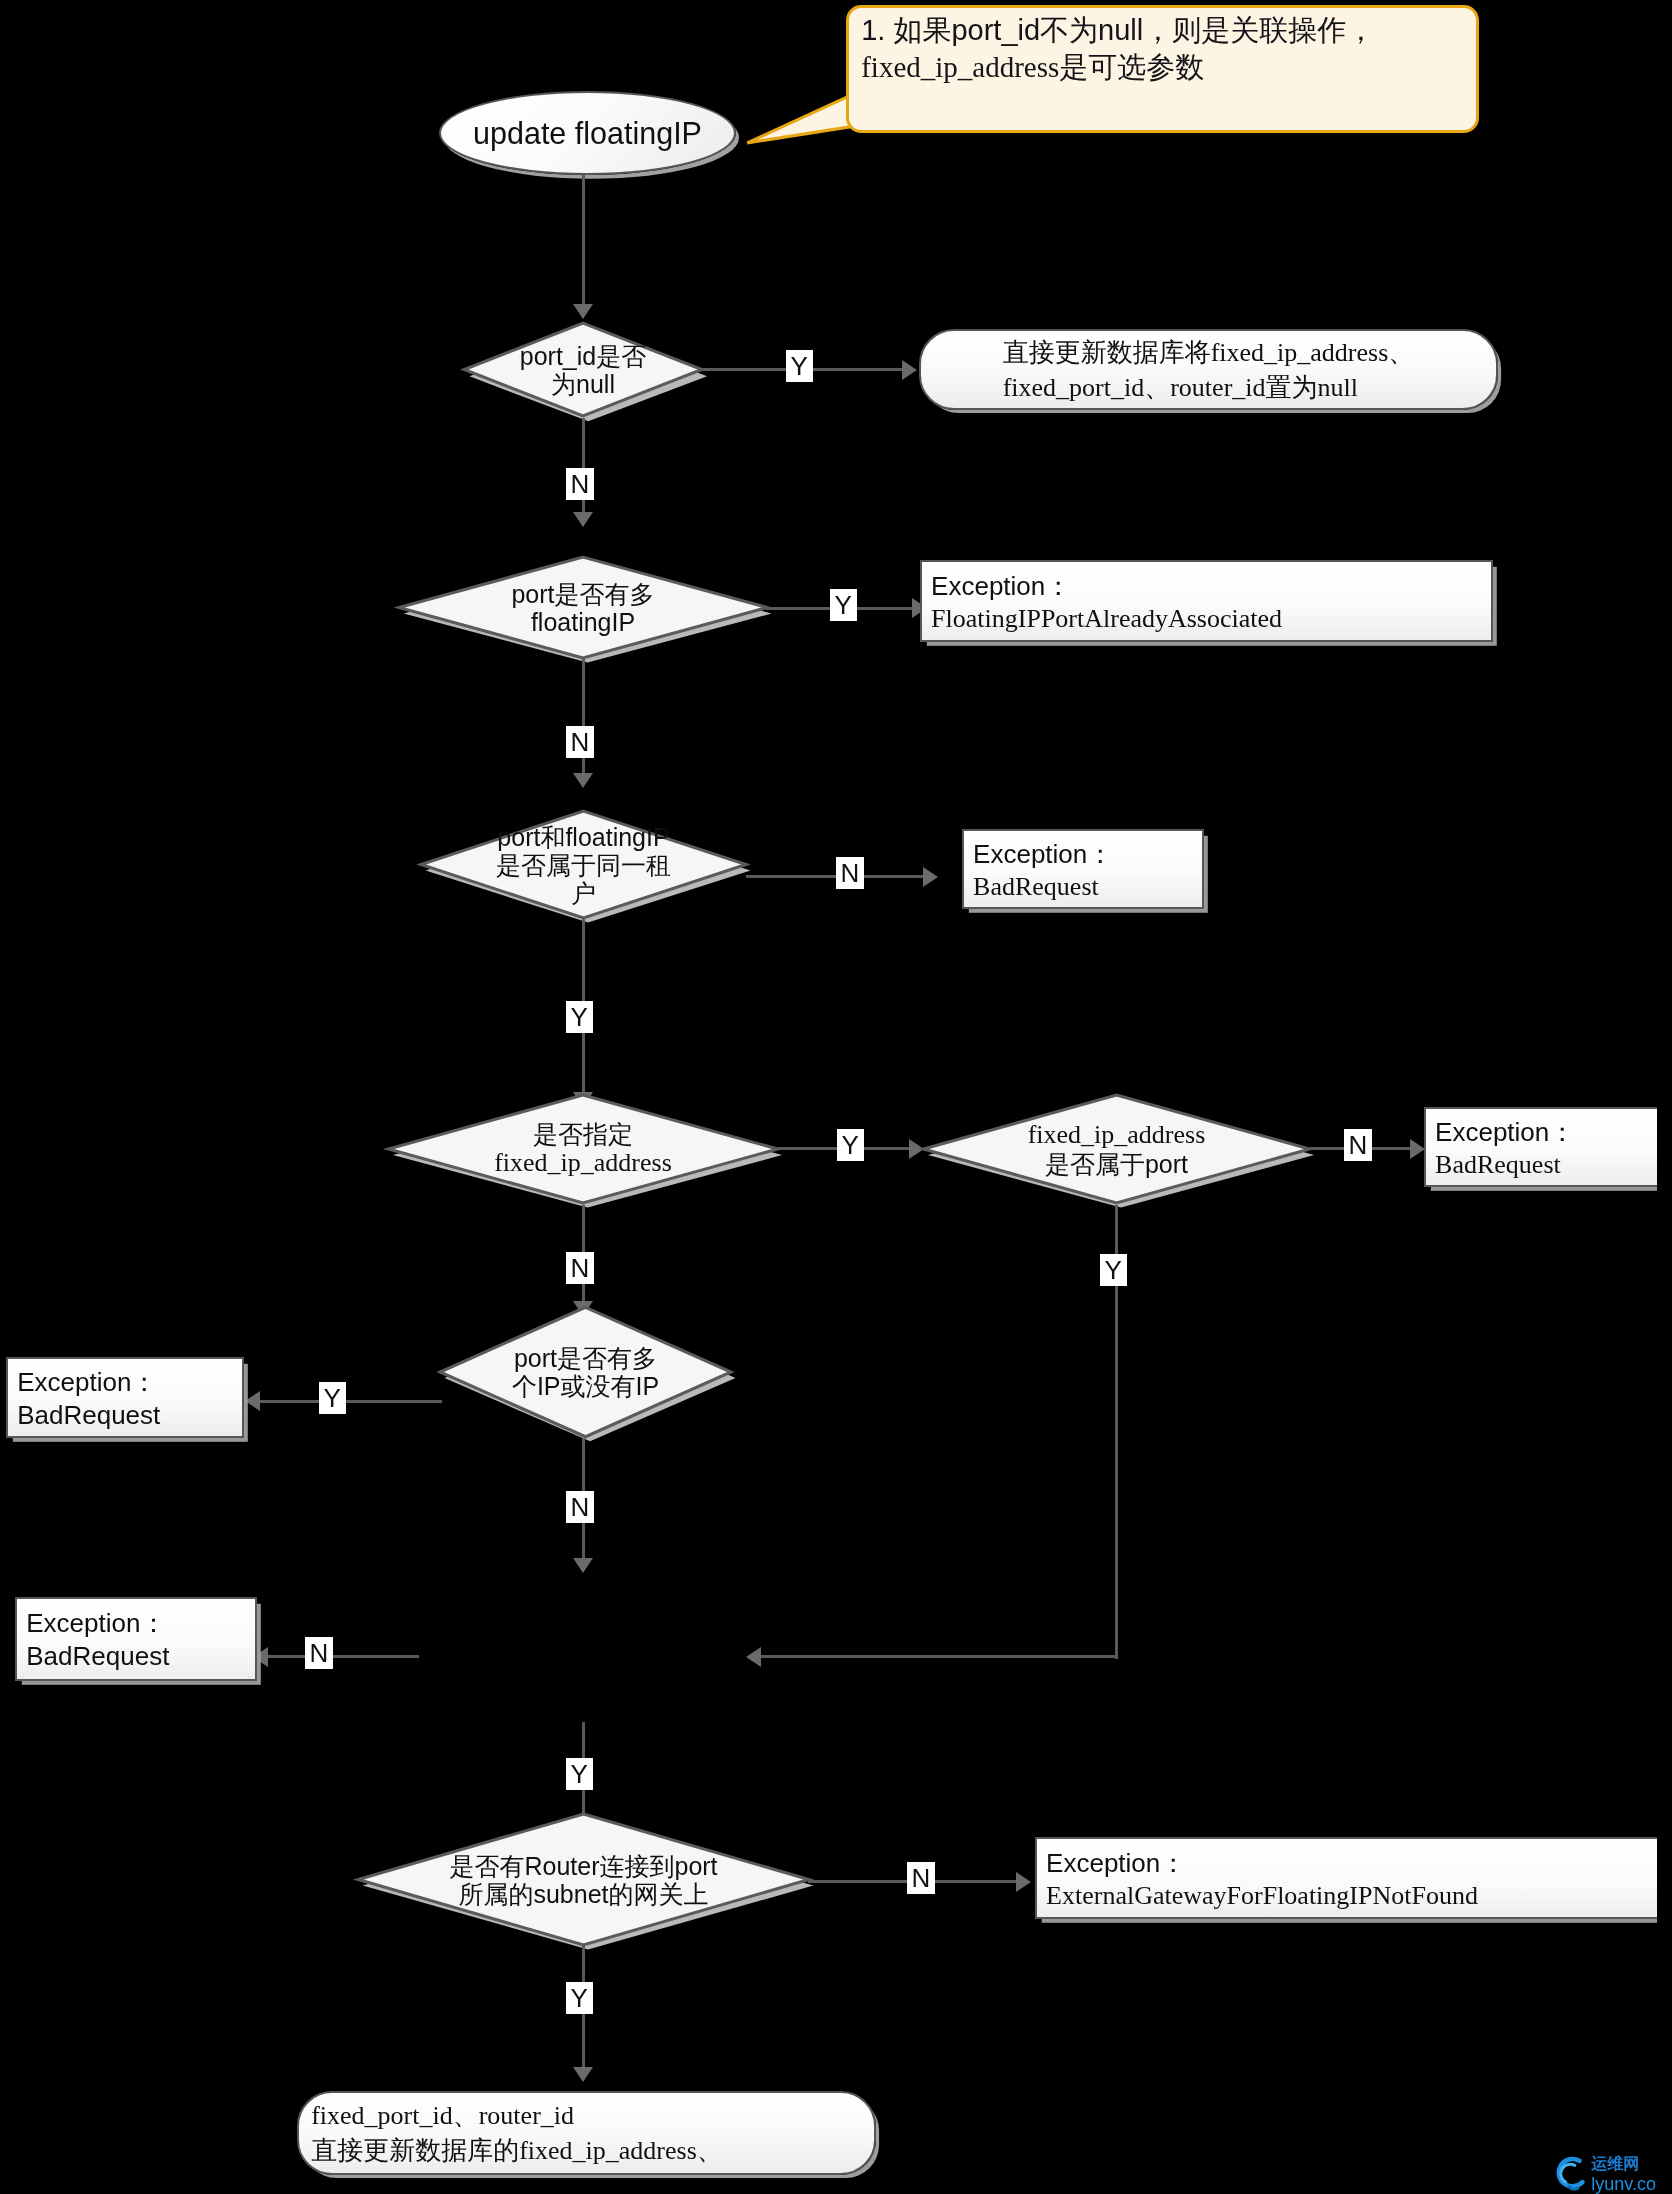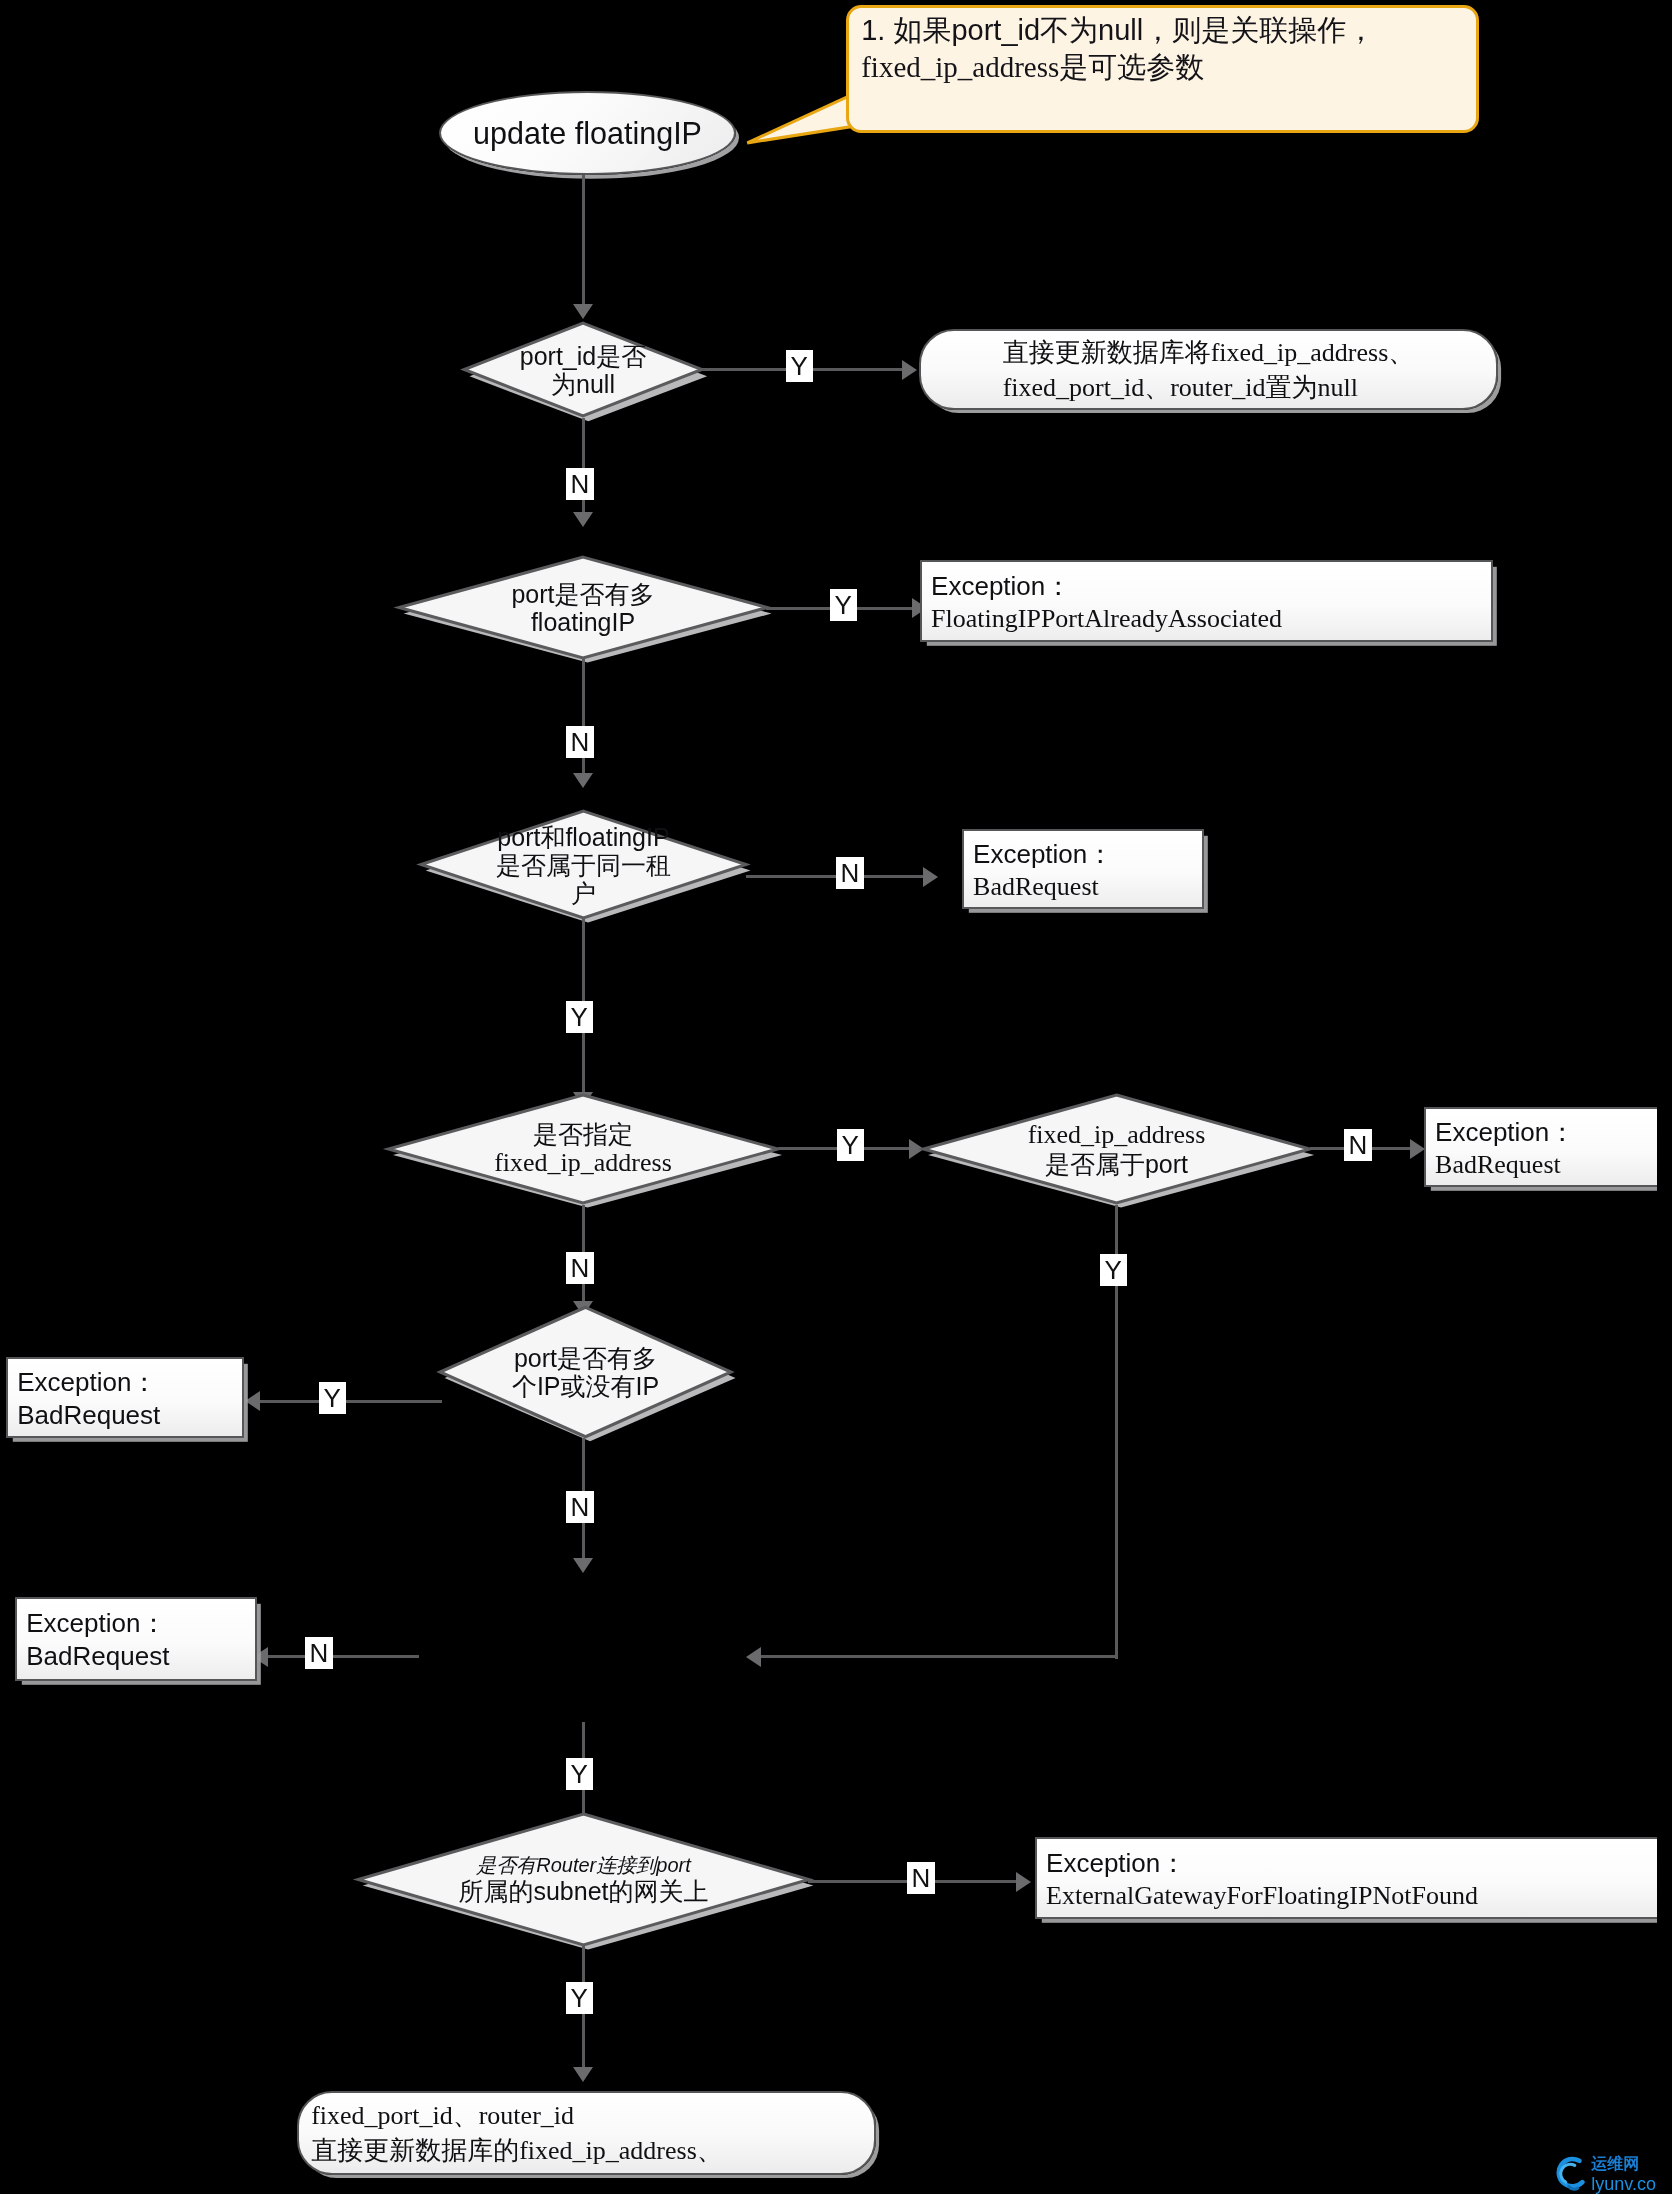--- a/index.html
+++ b/index.html
@@ -252,21 +252,21 @@
     </div>
   </div>
 
   <div class="diamond-wrap" style="left:355px;top:1811px;width:457px;height:137px;">
     <svg width="457" height="137" viewBox="0 0 600 180">
       <polygon points="300,8 596,92 300,176 4,92" fill="#b9b9bb" transform="translate(6,6)"></polygon>
       <polygon points="300,4 596,90 300,176 4,90" fill="#f6f6f7" stroke="#5b5b5d" stroke-width="4"></polygon>
     </svg>
     <div class="diamond-label">
       <div style="white-space:nowrap;">
-        <div class="txt sans" style="font-size:20px;font-style:italic;">是否有Router连接到port</div>
+        <div class="txt sans" style="font-size:25px;">是否有Router连接到port</div>
         <div class="txt sans" style="font-size:25px;">所属的subnet的网关上</div>
       </div>
     </div>
   </div>
   <div class="edge h" style="left:808px;top:1880px;width:213px;"></div>
   <div class="arrow right" style="left:1016px;top:1872px;"></div>
   <div class="elabel" style="left:907px;top:1862px;">N</div>
   <div class="edge v" style="left:582px;top:1946px;height:122px;"></div>
   <div class="arrow down" style="left:573px;top:2067px;"></div>
   <div class="elabel" style="left:566px;top:1982px;">Y</div>

